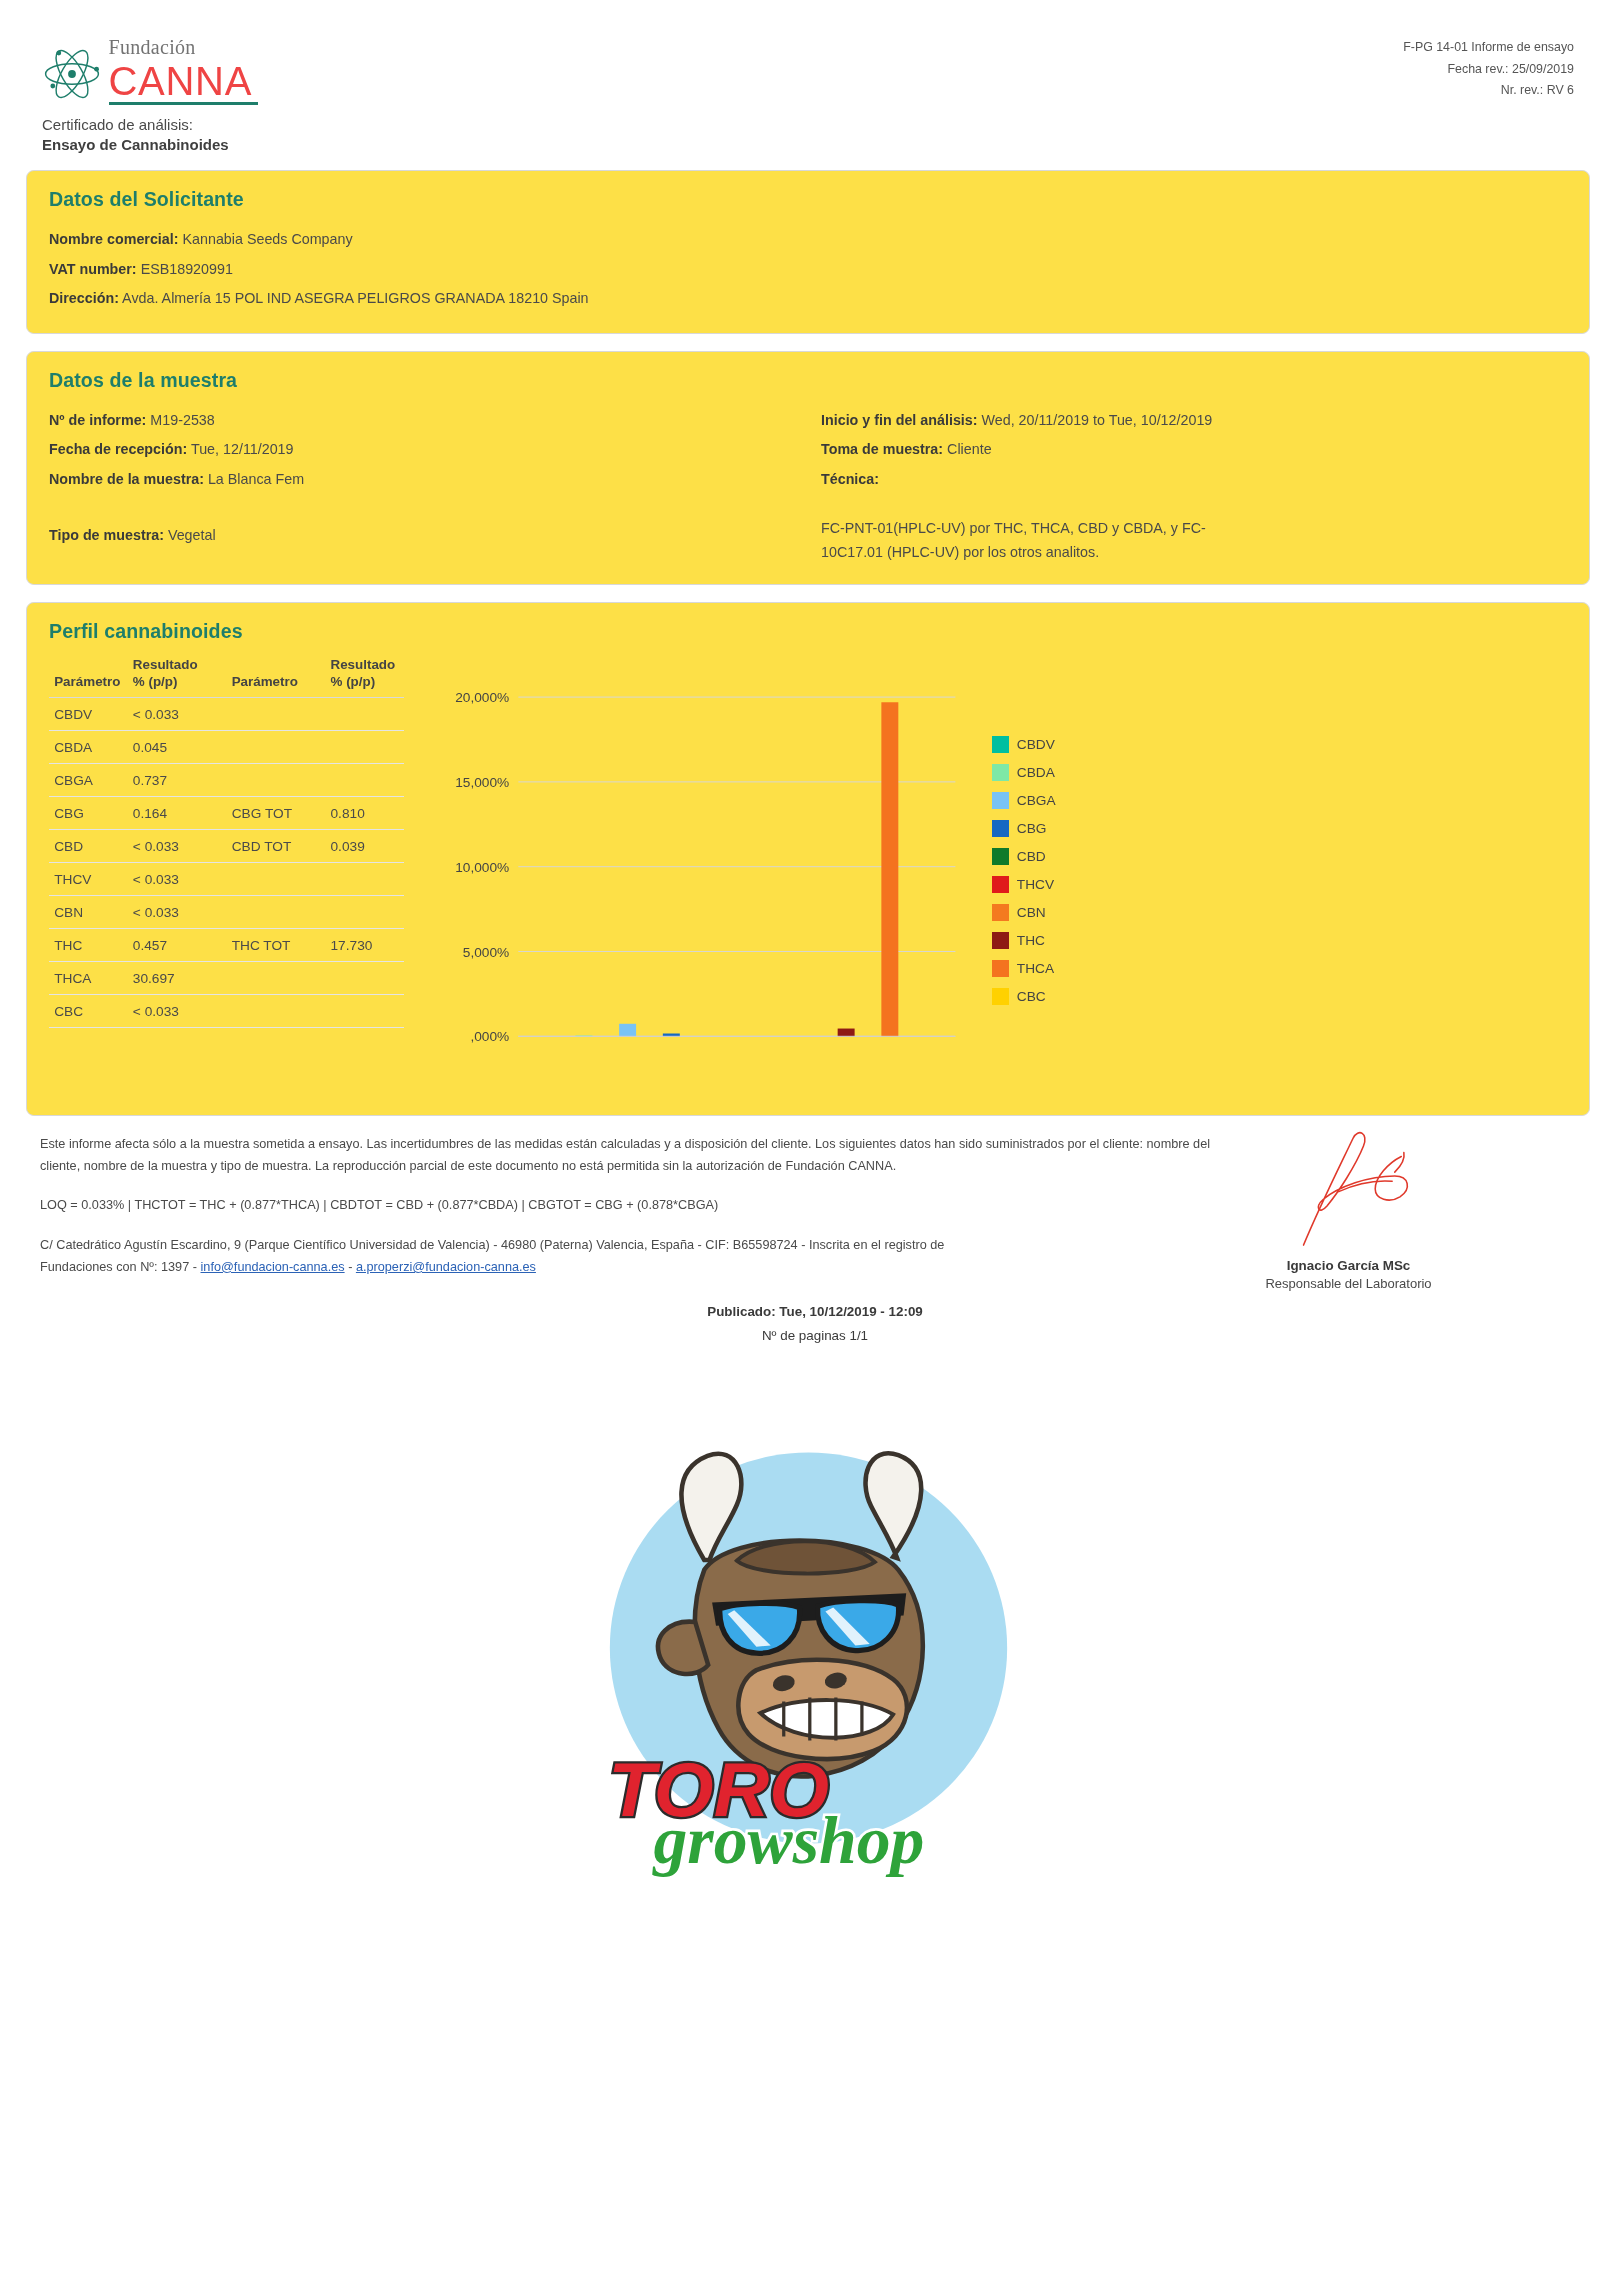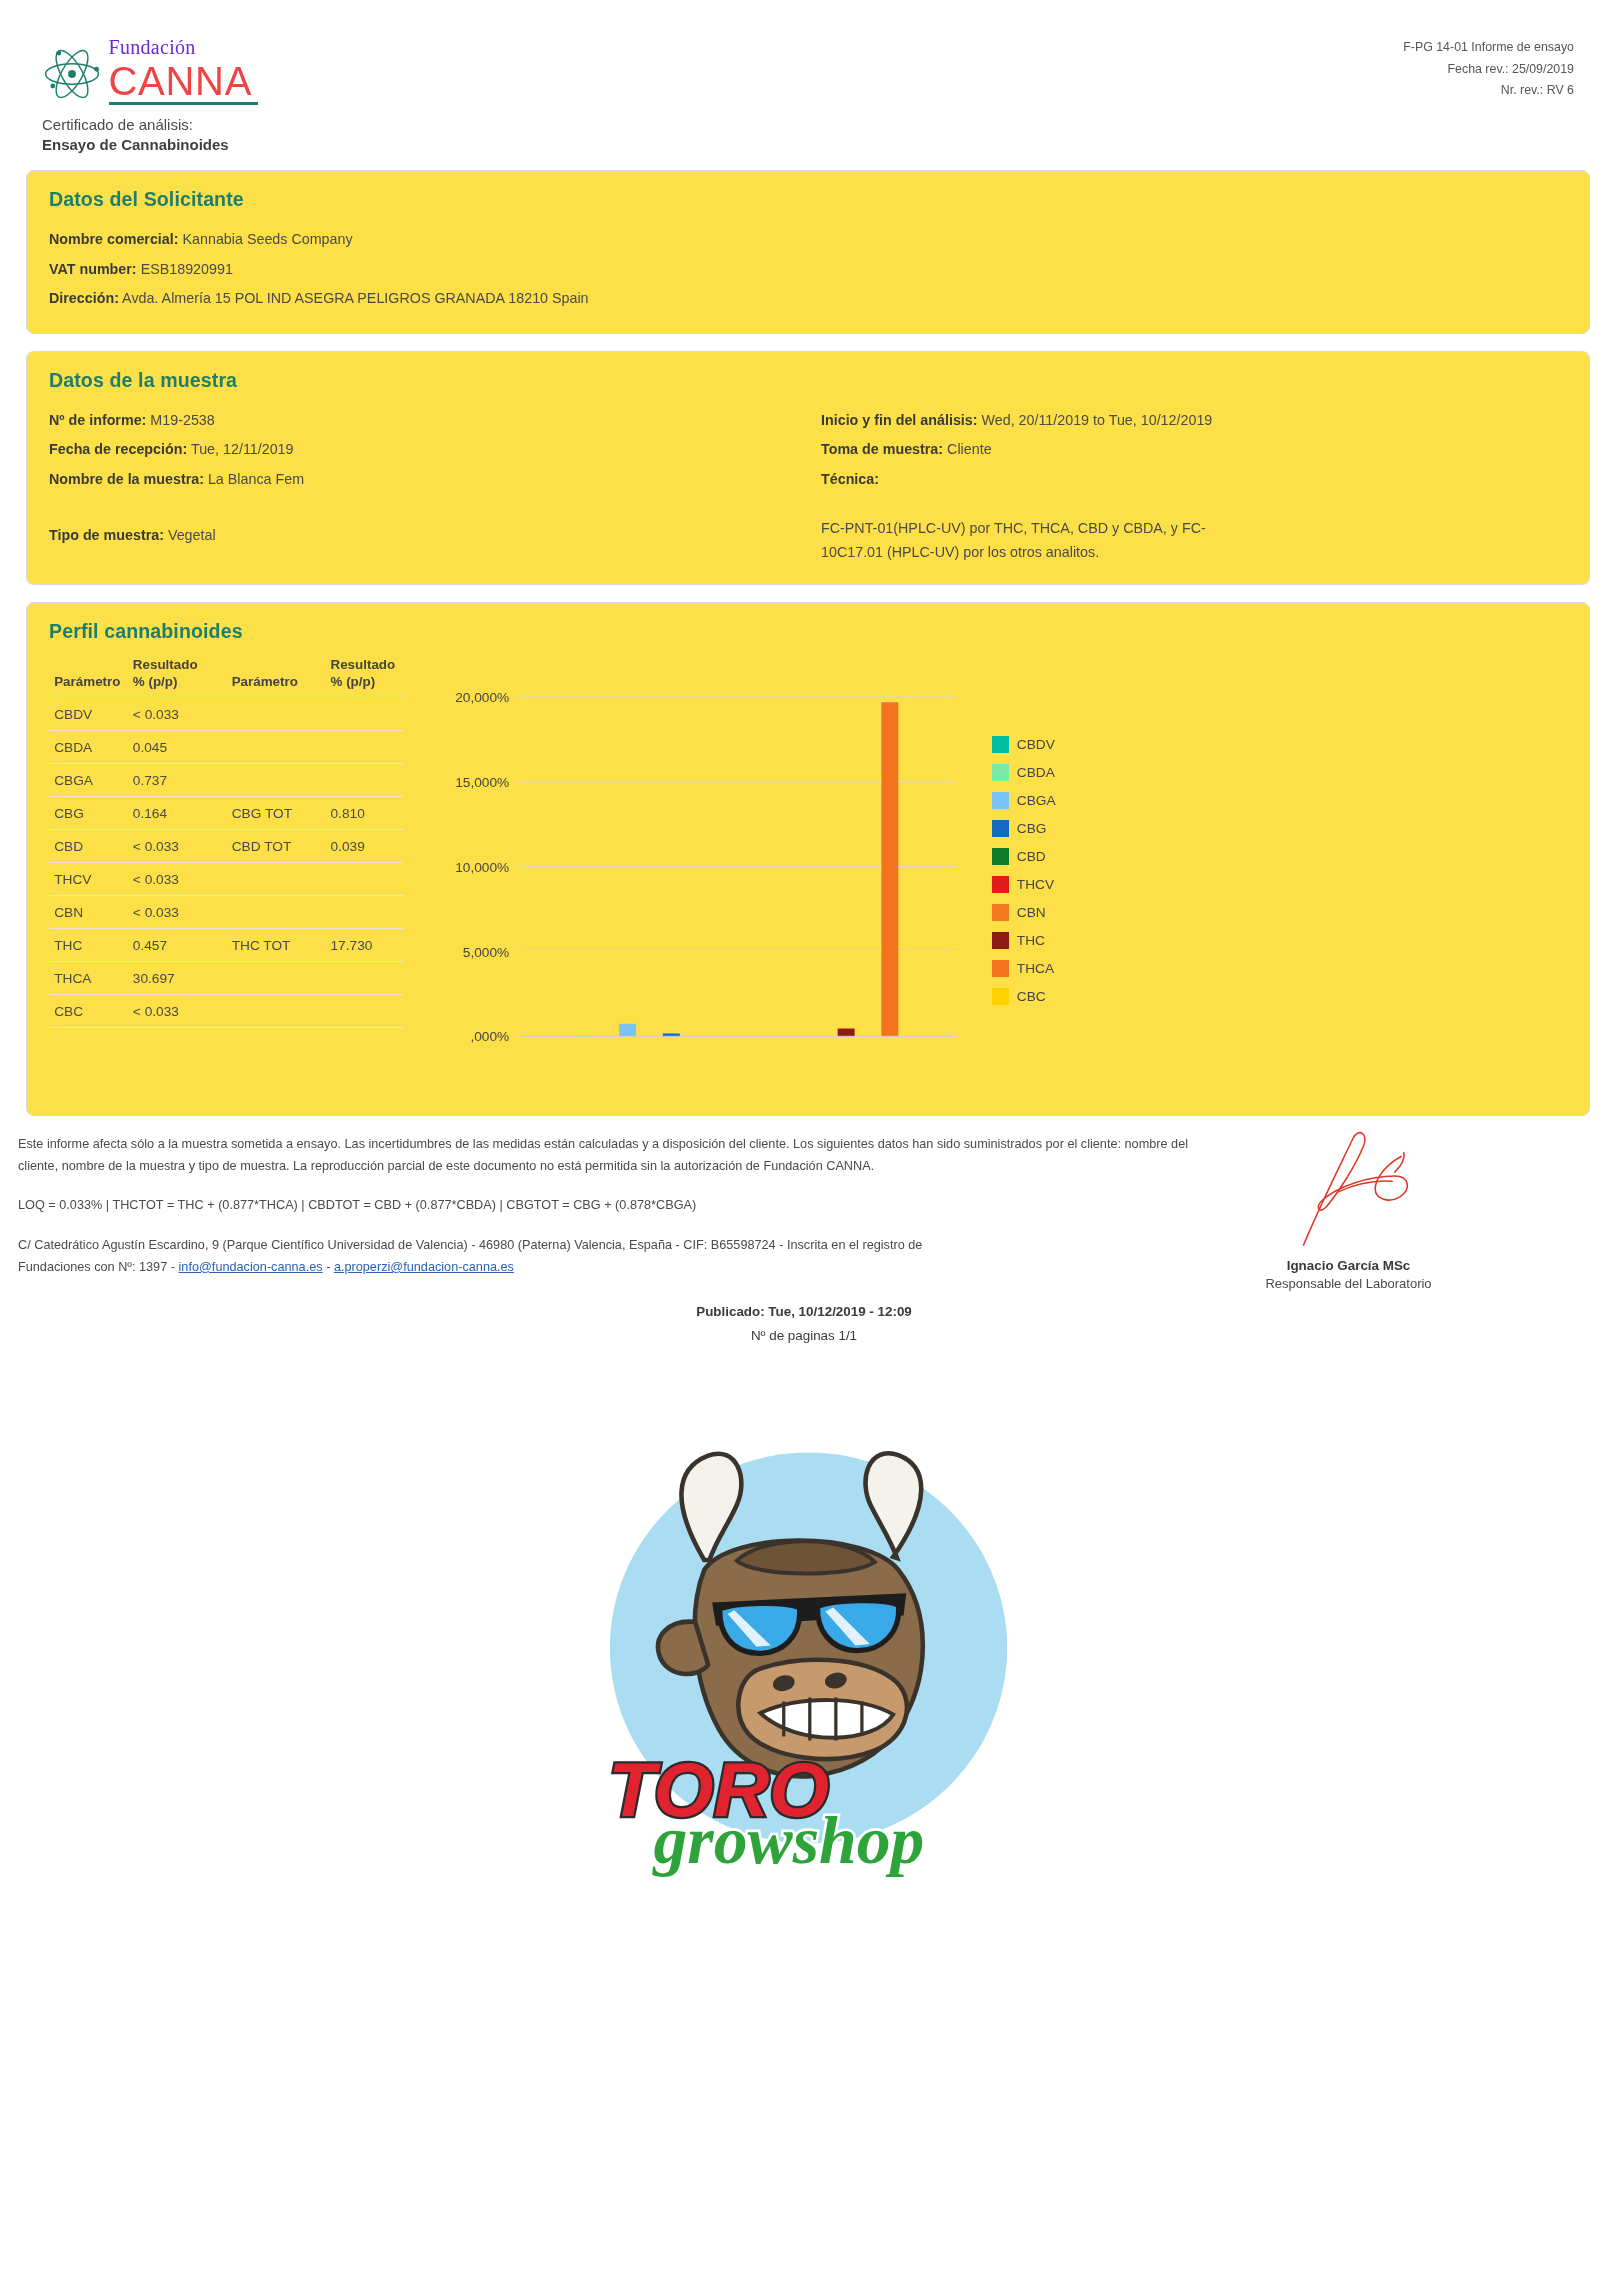--- a/index.html
+++ b/index.html
@@ -15,21 +15,21 @@
 
   
   .top {
     display:flex; justify-content:space-between; align-items:flex-start;
     padding: 37px 42px 0 42px;
   }
   .logo-wrap { display:flex; align-items:flex-start; gap:6.5px; }
   .logo-atom { width:60px; height:60px; flex:0 0 auto; margin-top:6.5px;}
   .logo-text { display:flex; flex-direction:column; justify-content:center; }
   .logo-fund {
-    font-size:20px; color:#6d28d9; letter-spacing:0.3px; line-height:1.0;
+    font-size:20px; color:#737373; letter-spacing:0.3px; line-height:1.0;
     margin-bottom:3.9px; font-family:"Liberation Serif", serif;
   }
   .logo-canna {
     font-size:40px; color:#ef4444; letter-spacing:0.7px; line-height:1.0;
     font-family:"Liberation Sans", sans-serif; font-weight:400;
   }
   .doc-meta { text-align:right; font-size:12.4px; color:#555; line-height:1.75; }
 
   .cert-block { padding: 11.7px 42px 0 42px; font-size:15px; color:#4a4a4a; }
   .cert-block .l1 { margin-bottom:2.6px; }
@@ -78,21 +78,21 @@
   .chart-area { flex:1; display:flex; align-items:flex-start; padding-top:14.3px; }
   .chart-box { position:relative; width:548px; height:424px; }
   .legend {
     margin-left:17px; padding-top:65px;
     display:flex; flex-direction:column; gap:11px;
   }
   .legend-item { display:flex; align-items:center; gap:7.8px; font-size:13.7px; color:#444; }
   .legend-swatch { width:17px; height:17px; display:inline-block; }
 
   
-  .footer { padding: 17px 26px 0 18px; position:relative; }
+  .footer { padding: 17px 26px 0 40px; position:relative; }
   .fine { font-size:12.7px; color:#4a4a4a; line-height:1.75; max-width:1173px; }
   .fine.gap { margin-top:17px; }
   .fine a { color:#2b62b6; text-decoration:underline; }
   .sig {
     position:absolute; right:98px; top:13px; width:339px; text-align:center;
   }
   .sig-name { font-size:13.4px; font-weight:bold; color:#3a3a3a; margin-top:2.6px;}
   .sig-role { font-size:13px; color:#4a4a4a; margin-top:3.9px;}
   .pub {
     text-align:center; font-size:13.4px; color:#3a3a3a; margin-top:22px; line-height:1.8;

